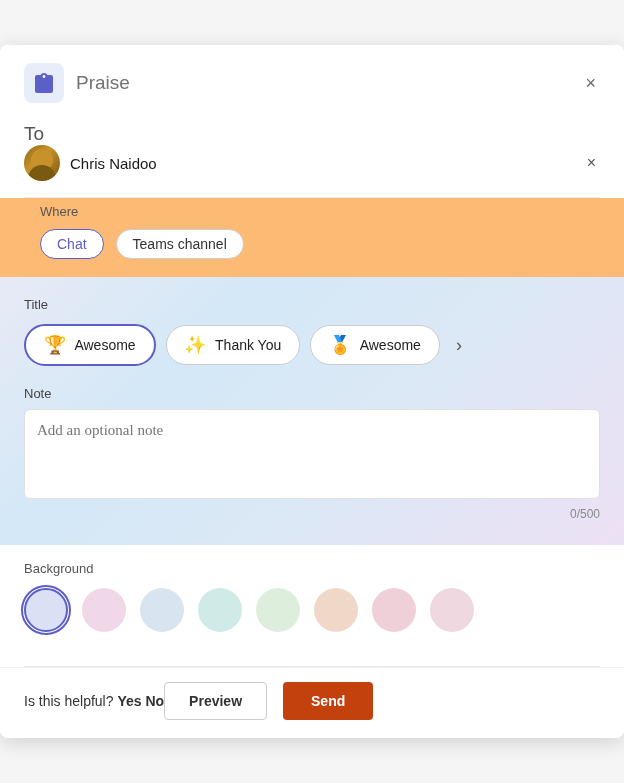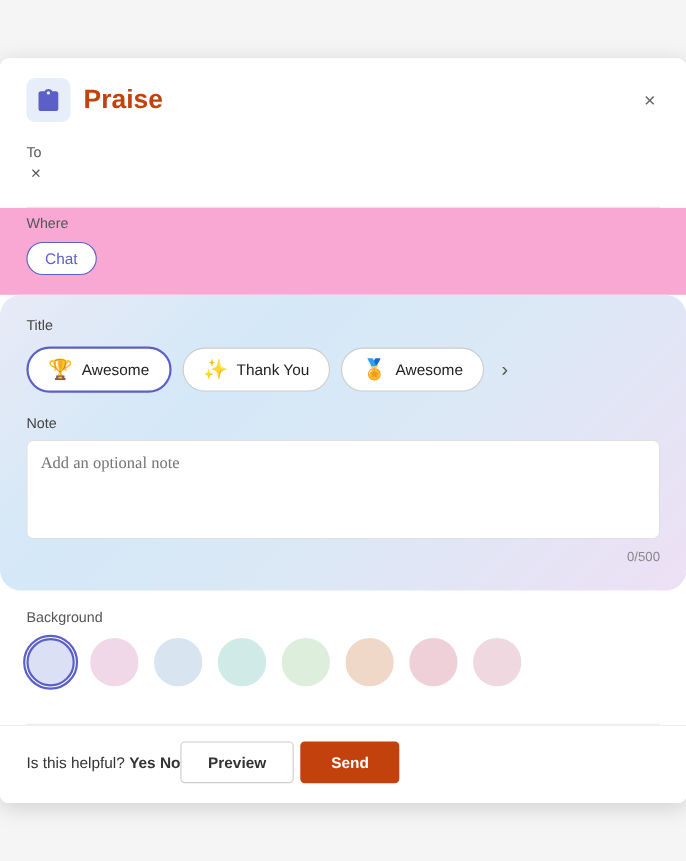--- a/index.html
+++ b/index.html
@@ -46,23 +46,23 @@
       align-items: center;
       justify-content: center;
     }
 
     .praise-icon svg {
       width: 24px;
       height: 24px;
     }
 
     .header-title {
-      font-size: 24px;
-      font-weight: 700;
-      color: #c2410c;
+      font-size: 19px;
+      font-weight: 400;
+      color: #737373;
     }
 
     .close-btn {
       background: none;
       border: none;
       cursor: pointer;
       padding: 4px;
       color: #666;
       font-size: 18px;
       display: flex;
@@ -71,21 +71,21 @@
       border-radius: 4px;
     }
 
     
     .to-section {
       padding: 6px 24px 16px 24px;
       background: #fff;
     }
 
     .to-label {
-      font-size: 13px;
+      font-size: 19px;
       color: #555;
       margin-bottom: 0;
     }
 
     .recipient-row {
       display: flex;
       align-items: center;
       justify-content: space-between;
     }
 
@@ -147,22 +147,22 @@
       border: none;
       cursor: pointer;
       color: #555;
       font-size: 16px;
       padding: 4px;
       border-radius: 4px;
     }
 
     
     .where-section {
-      padding: 6px 24px 18px 24px;
-      background: #f9a8d4;
+      padding: 6px 24px 18px 40px;
+      background: #fdba74;
     }
 
     .where-label {
       font-size: 13px;
       color: #555;
       margin-bottom: 10px;
     }
 
     .where-buttons {
       display: flex;
@@ -183,21 +183,20 @@
     .where-btn.active {
       border-color: #5b5fc7;
       color: #5b5fc7;
       font-weight: 500;
     }
 
     
     .gradient-section {
       background: linear-gradient(135deg, #e8eaf6 0%, #d4e8f7 30%, #dce8f5 60%, #ede0f5 100%);
       padding: 20px 24px 24px 24px;
-      border-radius: 19px;
     }
 
     
     .title-label {
       font-size: 13px;
       color: #444;
       margin-bottom: 12px;
     }
 
     .title-buttons {
@@ -317,21 +316,21 @@
       font-size: 14px;
       color: #333;
     }
 
     .helpful-text strong {
       font-weight: 600;
     }
 
     .footer-buttons {
       display: flex;
-      gap: 6px;
+      gap: 16px;
     }
 
     .preview-btn {
       padding: 10px 24px;
       border: 1.5px solid #ccc;
       border-radius: 4px;
       background: #fff;
       font-size: 14px;
       font-weight: 600;
       cursor: pointer;
@@ -374,30 +373,41 @@
       <span class="header-title">Praise</span>
     </div>
     <button class="close-btn">
       <span>×</span>
     </button>
   </div>
 
   <div class="to-section">
     <div class="to-label">To</div>
     <div class="recipient-row">
+      <div class="recipient-info">
+        <div class="avatar">
+          <div class="avatar-img">
+
+            <div class="avatar-face"></div>
+            <div class="avatar-body"></div>
+          </div>
+        </div>
+        <span class="recipient-name">Chris Naidoo</span>
+      </div>
       <button class="remove-recipient-btn">×</button>
     </div>
   </div>
 
   <div class="divider"></div>
 
   <div class="where-section">
     <div class="where-label">Where</div>
     <div class="where-buttons">
       <button class="where-btn active">Chat</button>
+      <button class="where-btn">Teams channel</button>
     </div>
   </div>
 
   <div class="gradient-section">
 
     
     <div class="title-label">Title</div>
     <div class="title-buttons">
       <button class="title-btn active">
         <span class="title-btn-icon">🏆</span>

